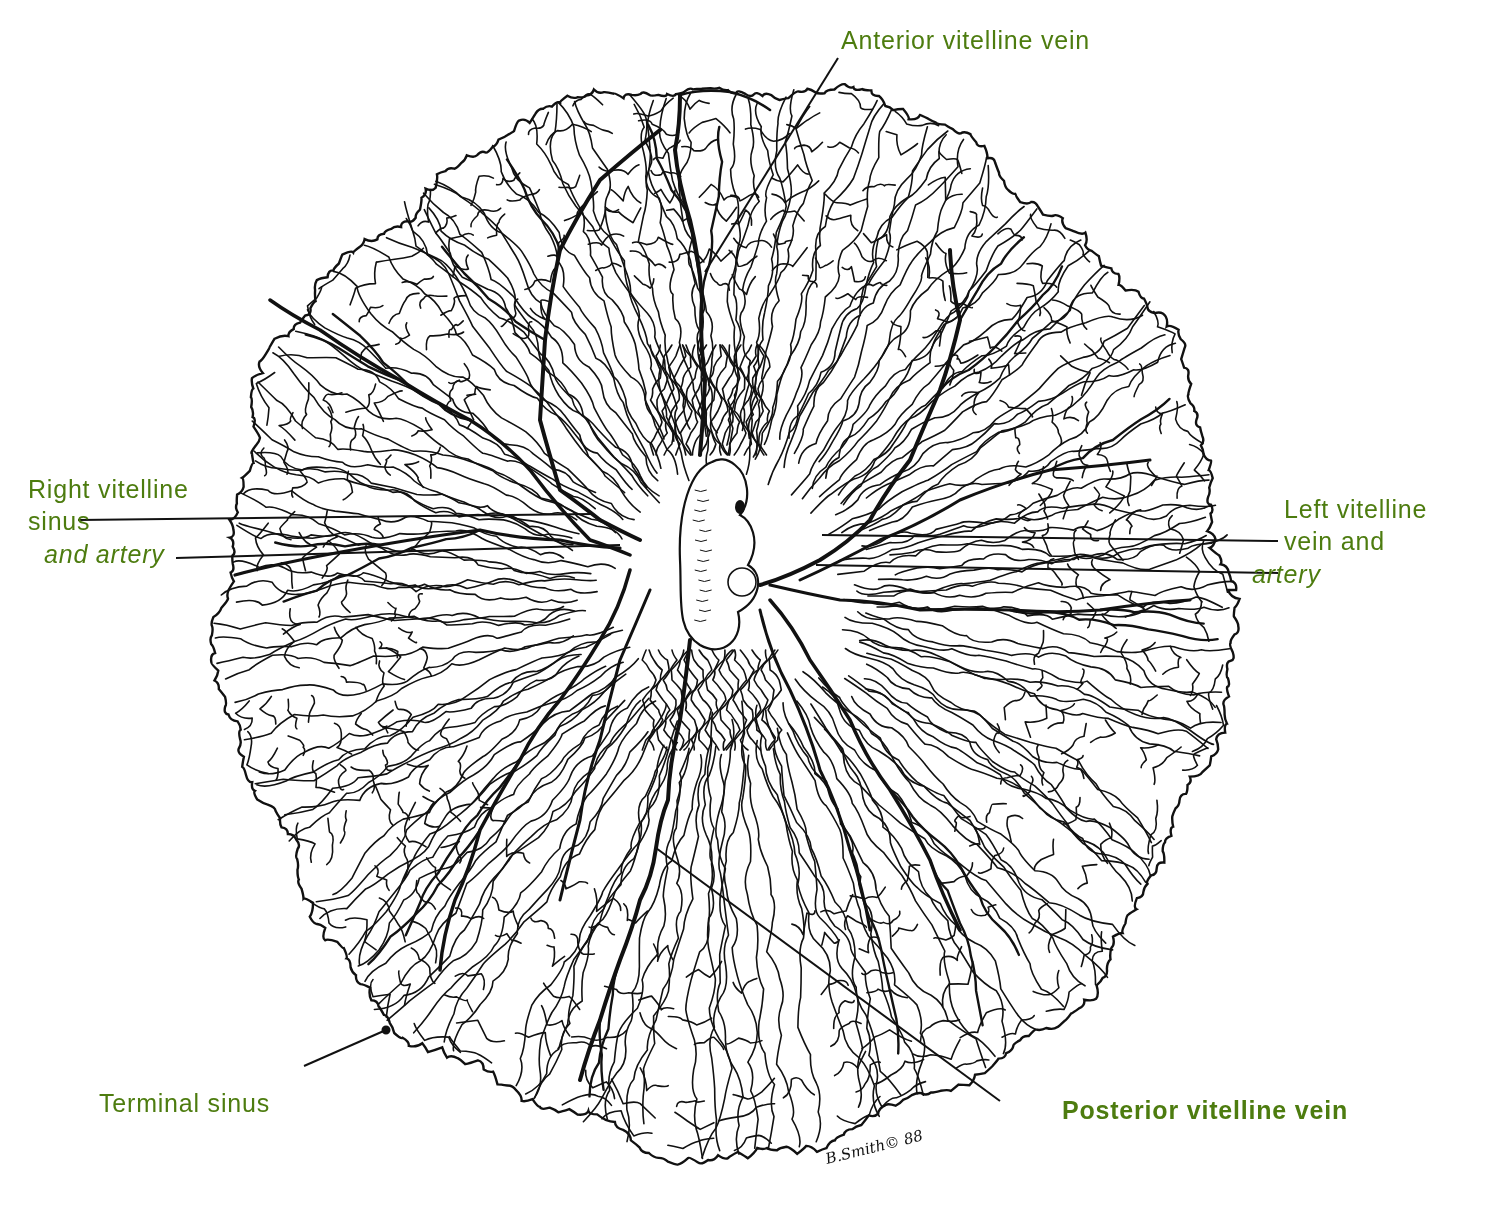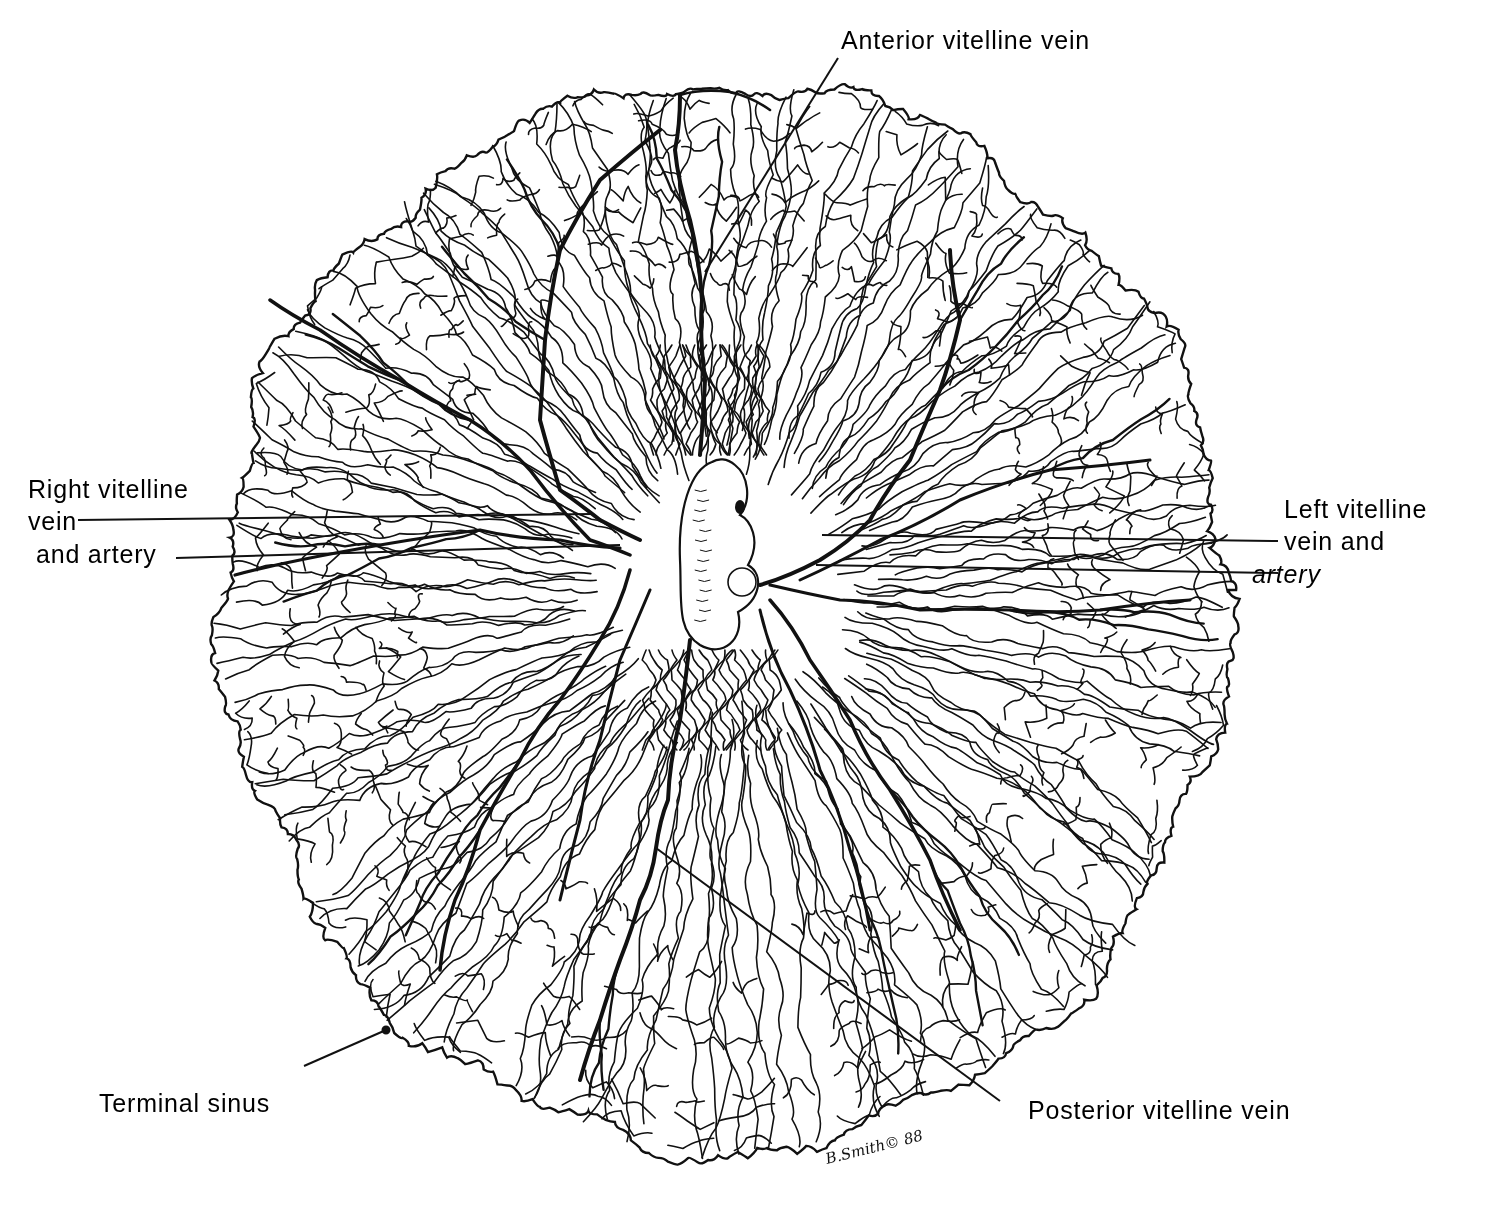--- a/index.html
+++ b/index.html
@@ -2,21 +2,21 @@
 <html><head>
 <meta charset="utf-8">
 <style>
   html, body { margin: 0; padding: 0; background: #ffffff; }
   body { width: 1500px; height: 1219px; position: relative; overflow: hidden; }
   #stage { position: absolute; left: 0; top: 0; width: 1500px; height: 1219px; }
   .label {
     position: absolute;
     font-family: "Liberation Sans", "DejaVu Sans", sans-serif;
     font-size: 25px;
-    color: #000000;
+    color: #4d7c0f;
     letter-spacing: 0.8px;
     line-height: 32px;
     white-space: nowrap;
   }
   .signature {
     position: absolute;
     font-family: "DejaVu Serif", serif;
     font-style: italic;
     font-size: 15px;
     color: #111111;
@@ -637,24 +637,24 @@
       <line x1="816" y1="565" x2="1278" y2="573"></line>
       <line x1="304" y1="1066" x2="386" y2="1030"></line>
       <line x1="656" y1="848" x2="1000" y2="1101"></line>
       <circle cx="386" cy="1030" r="3.5" fill="#111"></circle>
     </g>
 </svg>
 
 <div class="label" style="left:841px; top:24px;">Anterior vitelline vein</div>
 
 <div class="label" style="left:28px; top:473px;">Right vitelline</div>
-<div class="label" style="left:28px; top:505px;">vein</div>
-<div class="label" style="left:36px; top:538px;">and artery</div>
+<div class="label" style="left:28px; top:505px;">sinus</div>
+<div class="label" style="left:44px; top:538px;font-style:italic;">and artery</div>
 
 <div class="label" style="left:1284px; top:493px;">Left vitelline</div>
 <div class="label" style="left:1284px; top:525px;text-align:right;">vein and</div>
 <div class="label" style="left:1252px; top:558px;font-style:italic;">artery</div>
 
 <div class="label" style="left:99px; top:1051px;margin-top:36px;">Terminal sinus</div>
 
-<div class="label" style="left:1028px; top:1094px;">Posterior vitelline vein</div>
+<div class="label" style="left:1062px; top:1094px;font-weight:bold;">Posterior vitelline vein</div>
 
 <div class="signature" style="left:828px; top:1150px;">B.Smith© 88</div>
 
 </body></html>

